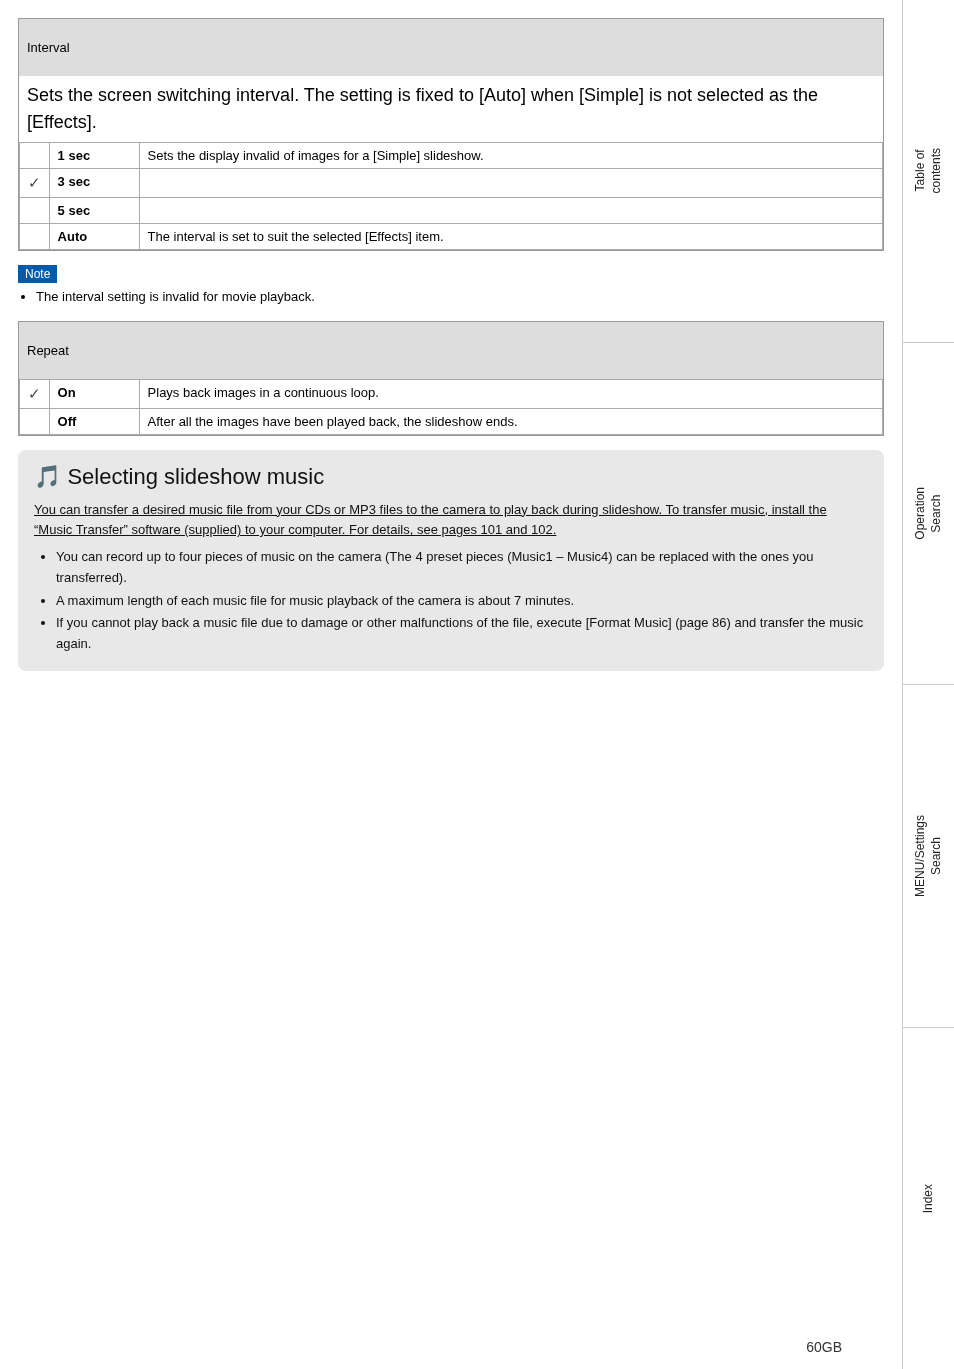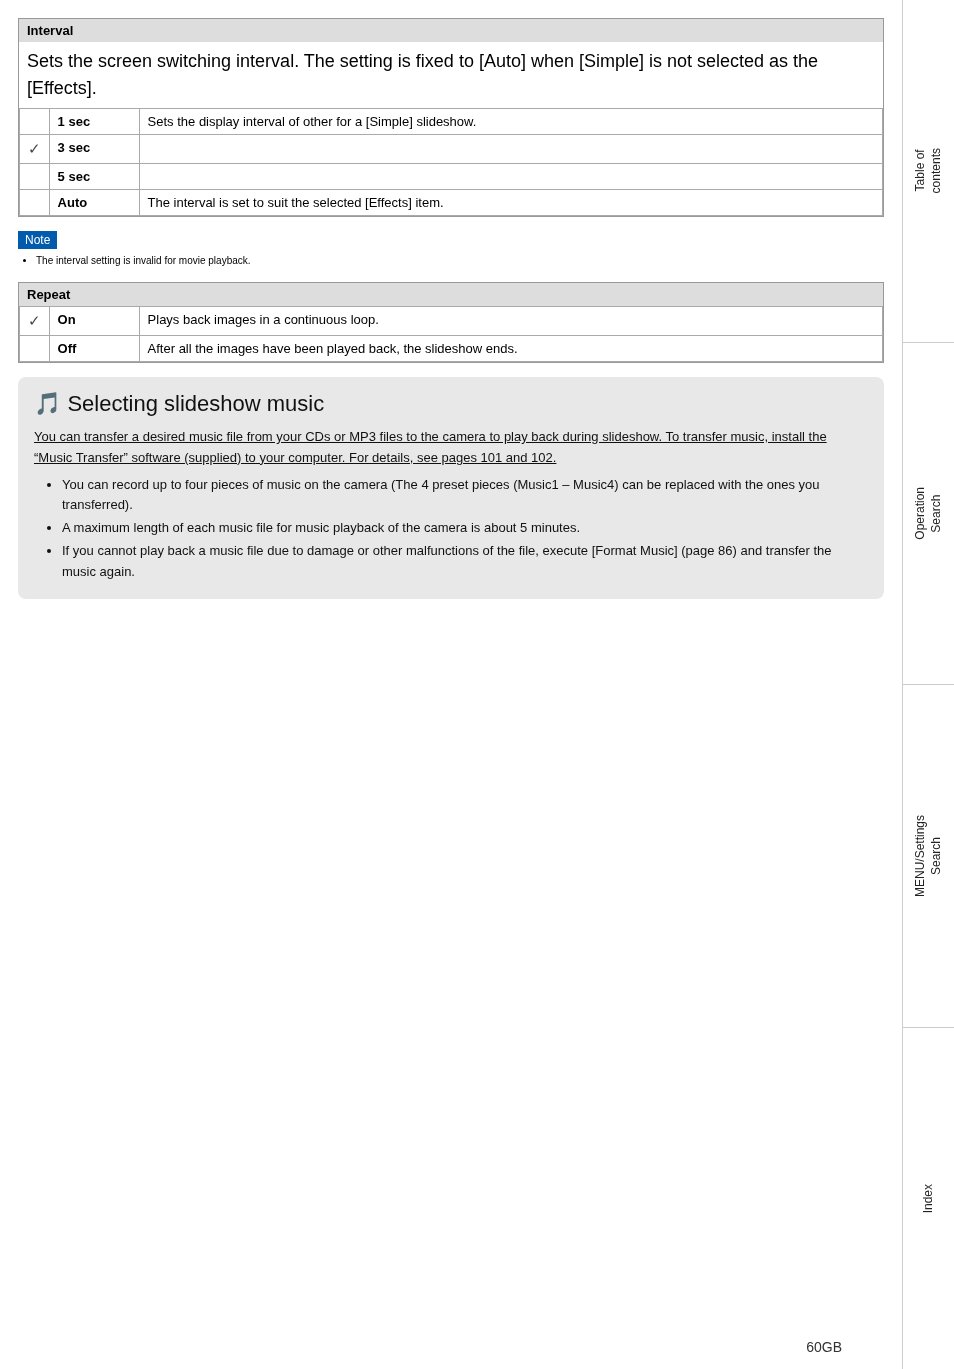--- a/index.html
+++ b/index.html
@@ -44,22 +44,22 @@
       line-height: 1.3;
       color: #222;
     }
     
     .section-box {
       border: 1px solid #999;
       margin-bottom: 14px;
     }
     .section-header {
       background: #ddd;
-      padding: 4px 8px;
-      font-weight: bold;
+      padding: 21px 8px;
+      font-weight: normal;
       font-size: 13px;
     }
     .section-desc {
       padding: 6px 8px;
       font-size: 18px;
       line-height: 1.5;
     }
     table.options-table {
       width: 100%;
       border-collapse: collapse;
@@ -91,21 +91,21 @@
     .note-label {
       display: inline-block;
       background: #005bac;
       color: #fff;
       font-weight: normal;
       font-size: 12px;
       padding: 2px 7px;
       margin-bottom: 4px;
     }
     .note-content {
-      font-size: 10px;
+      font-size: 13px;
       line-height: 1.5;
       padding-left: 2px;
     }
     .note-content li {
       margin-left: 16px;
       list-style-type: disc;
     }
     
     
     .bg-music-section {
@@ -131,21 +131,21 @@
     .bg-music-body {
       font-size: 13px;
       line-height: 1.6;
       color: #111;
     }
     .bg-music-body p {
       margin-bottom: 6px;
       text-decoration: underline;
     }
     .bg-music-body ul {
-      margin-left: 28px;
+      margin-left: 22px;
       list-style-type: disc;
     }
     .bg-music-body ul li {
       margin-bottom: 2px;
     }
     
     .page-number {
       position: absolute;
       bottom: 14px;
       right: 60px;
@@ -159,21 +159,21 @@
 <div class="main-content">
 
   <div class="section-box">
     <div class="section-header">Interval</div>
     <div class="section-desc">Sets the screen switching interval. The setting is fixed to [Auto] when [Simple] is not selected as the [Effects].</div>
     <table class="options-table">
       <tbody id="interval-tbody">
           <tr>
       <td><span class="checkmark"></span></td>
       <td><strong>1 sec</strong></td>
-      <td>Sets the display interval of other for a [Simple] slideshow.</td>
+      <td>Sets the display invalid of images for a [Simple] slideshow.</td>
     </tr>
           <tr>
       <td><span class="checkmark">✓</span></td>
       <td><strong>3 sec</strong></td>
       <td></td>
     </tr>
           <tr>
       <td><span class="checkmark"></span></td>
       <td><strong>5 sec</strong></td>
       <td></td>
@@ -216,21 +216,21 @@
 
   <div class="bg-music-section">
     <div class="bg-music-title">
       <span class="music-icon">🎵 </span>
       <span>Selecting slideshow music</span>
     </div>
     <div class="bg-music-body">
       <p>You can transfer a desired music file from your CDs or MP3 files to the camera to play back during slideshow. To transfer music, install the “Music Transfer” software (supplied) to your computer. For details, see pages 101 and 102.</p>
       <ul id="bg-music-bullets">
           <li>You can record up to four pieces of music on the camera (The 4 preset pieces (Music1 – Music4) can be replaced with the ones you transferred).</li>
-          <li>A maximum length of each music file for music playback of the camera is about 5 minutes.</li>
+          <li>A maximum length of each music file for music playback of the camera is about 7 minutes.</li>
           <li>If you cannot play back a music file due to damage or other malfunctions of the file, execute [Format Music] (page 86) and transfer the music again.</li>
         </ul>
     </div>
   </div>
 
   <div class="page-number">60GB</div>
 </div>
 
 <div class="sidebar">
   <div class="sidebar-section">

